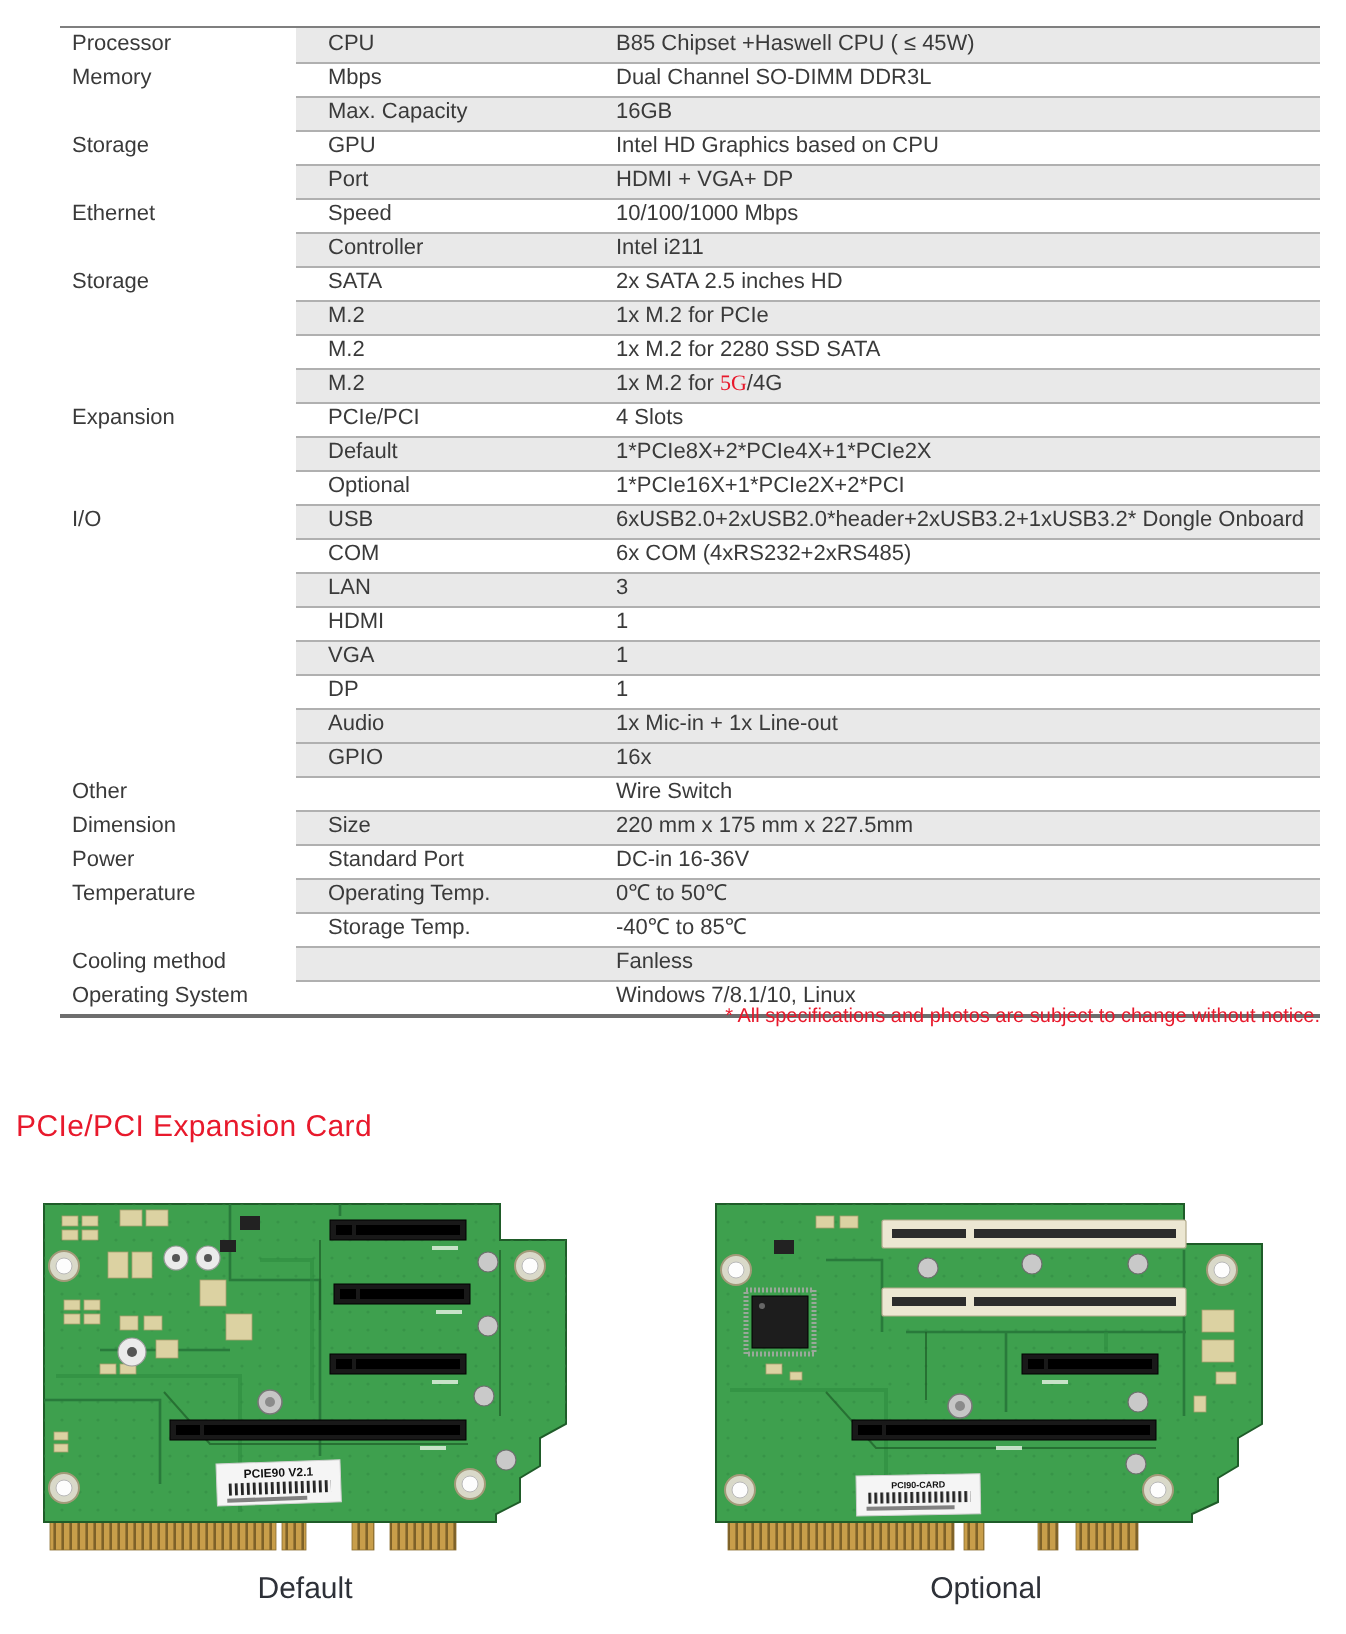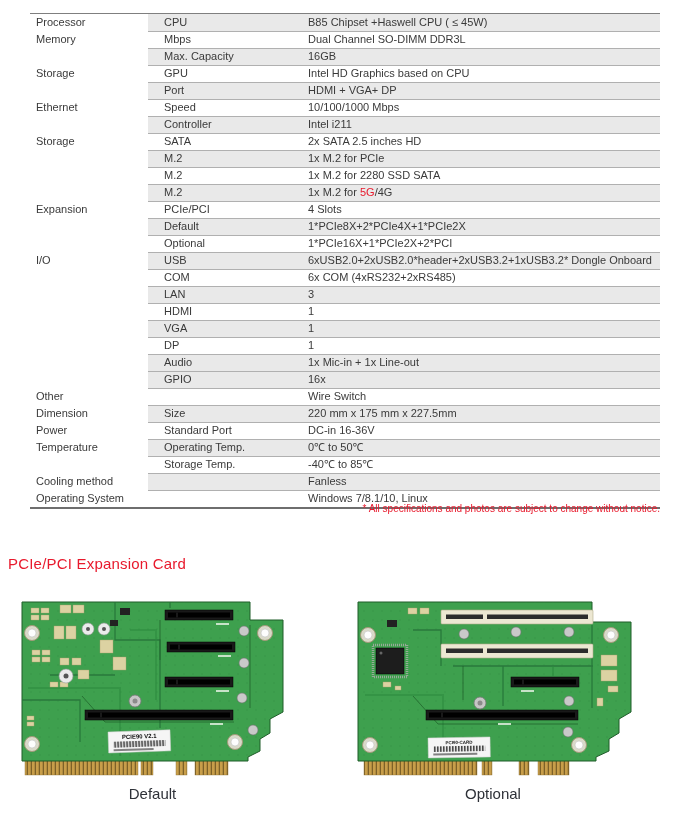--- a/index.html
+++ b/index.html
@@ -12,21 +12,21 @@
     position:absolute; left:30px; top:13px; width:630px;
     border-top:1px solid #7f7f7f; border-bottom:2px solid #6e6e6e;
   }
   .row { display:flex; height:17px; font-size:11px; }
   .cat { width:118px; padding-left:6px; line-height:17px; white-space:nowrap; }
   .cells { flex:1; display:flex; border-top:1px solid #b0b0b0; line-height:15px; }
   .row:first-child .cells { border-top:none; line-height:16px; }
   .cells.shaded { background:#e9e9e9; }
   .sub { width:160px; padding-left:16px; white-space:nowrap; }
   .val { flex:1; white-space:nowrap; }
-  .red { color:#e8192c; }
+  .red { color:#e8192c;font-family:Liberation Serif, serif; }
   .footnote {
     position:absolute; top:503px; right:13px; font-size:10px; color:#e8192c;
   }
   .section-title {
     position:absolute; left:8px; top:555px; font-size:15px; color:#e8192c;
     letter-spacing:0.2px;
   }
   .fig { position:absolute; text-align:center; }
   .fig-default { left:20px; top:600px; width:265px; }
   .fig-optional { left:353px; top:600px; width:280px; }

